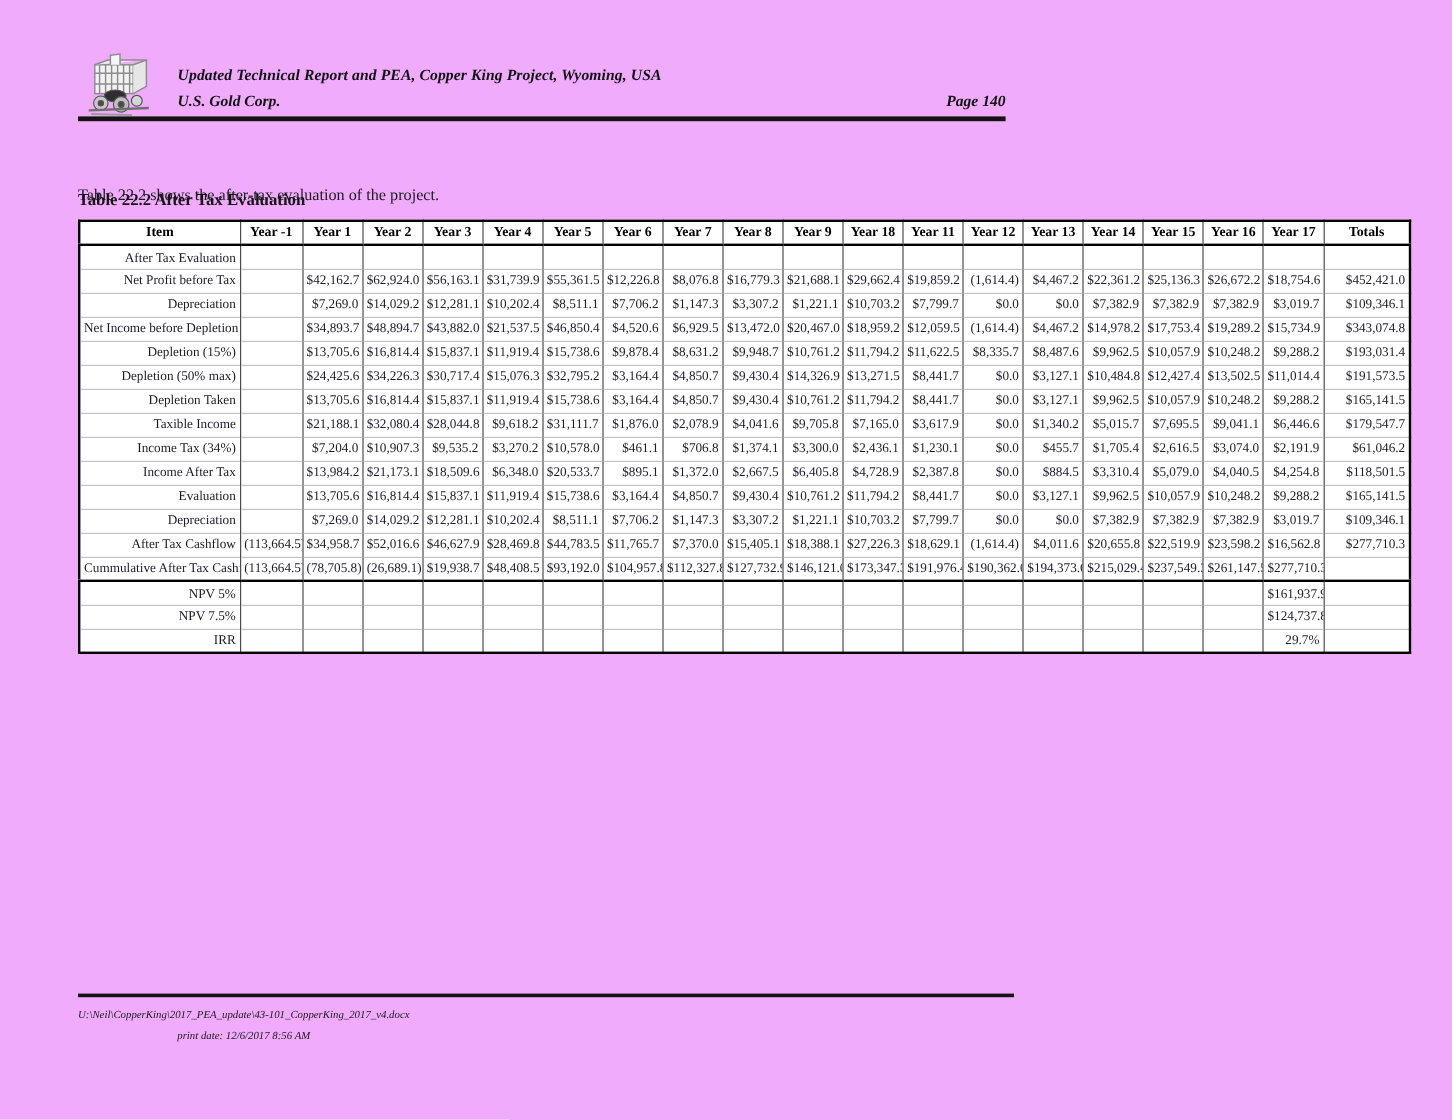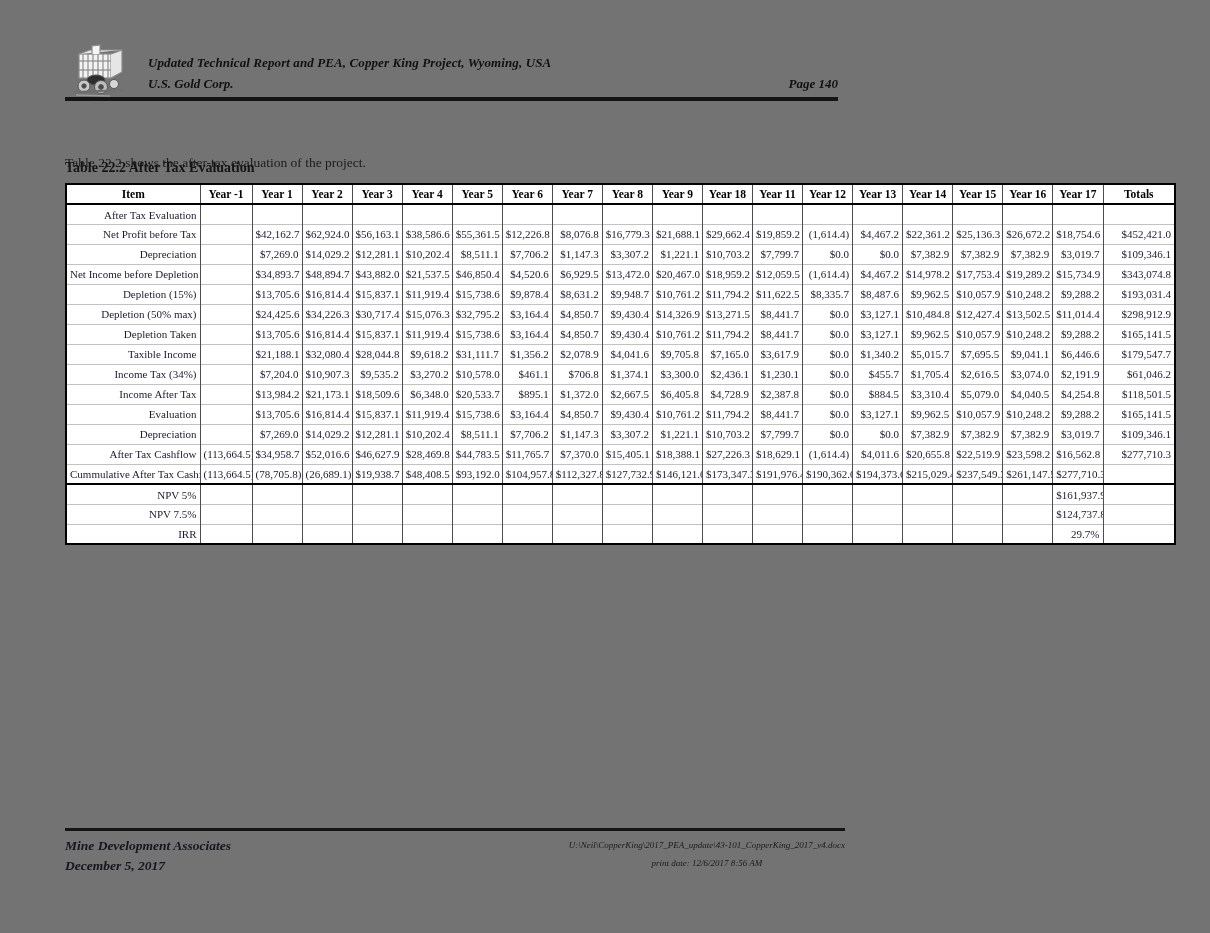--- a/index.html
+++ b/index.html
@@ -4,21 +4,21 @@
 <style>
   * { margin: 0; padding: 0; box-sizing: border-box; }
   html, body { background: #ffffff; }
   body {
     width: 1210px; height: 933px;
     font-family: "Liberation Serif", serif;
     color: #111;
     position: relative;
     overflow: hidden;
   }
-  .page { position: absolute; inset: 0; background: #737373; }
+  .page { position: absolute; inset: 0; background: #f0abfc; }
 
   
   .doc-header { position: absolute; left: 70px; top: 42px; width: 768px; display: flex; }
   .logo { width: 60px; height: 56px; flex: 0 0 auto; }
   .header-text { flex: 1; margin-left: 18px; padding-top: 13px; }
   .header-line1 {
     font-size: 13px; font-weight: bold; font-style: italic; letter-spacing: 0.1px;
   }
   .header-sub-row { display: flex; justify-content: space-between; margin-top: 5px; }
   .header-line2, .page-number { font-size: 13px; font-weight: bold; font-style: italic; }
@@ -160,21 +160,21 @@
           <td class="num-cell"></td>
           <td class="num-cell"></td>
           <td class="num-cell"></td>
         </tr>
         <tr>
           <td class="label-cell">Net Profit before Tax</td>
           <td class="num-cell"></td>
           <td class="num-cell">$42,162.7</td>
           <td class="num-cell">$62,924.0</td>
           <td class="num-cell">$56,163.1</td>
-          <td class="num-cell">$38,586.6</td>
+          <td class="num-cell">$31,739.9</td>
           <td class="num-cell">$55,361.5</td>
           <td class="num-cell">$12,226.8</td>
           <td class="num-cell">$8,076.8</td>
           <td class="num-cell">$16,779.3</td>
           <td class="num-cell">$21,688.1</td>
           <td class="num-cell">$29,662.4</td>
           <td class="num-cell">$19,859.2</td>
           <td class="num-cell">(1,614.4)</td>
           <td class="num-cell">$4,467.2</td>
           <td class="num-cell">$22,361.2</td>
@@ -262,21 +262,21 @@
           <td class="num-cell">$9,430.4</td>
           <td class="num-cell">$14,326.9</td>
           <td class="num-cell">$13,271.5</td>
           <td class="num-cell">$8,441.7</td>
           <td class="num-cell">$0.0</td>
           <td class="num-cell">$3,127.1</td>
           <td class="num-cell">$10,484.8</td>
           <td class="num-cell">$12,427.4</td>
           <td class="num-cell">$13,502.5</td>
           <td class="num-cell">$11,014.4</td>
-          <td class="num-cell">$298,912.9</td>
+          <td class="num-cell">$191,573.5</td>
         </tr>
         <tr>
           <td class="label-cell">Depletion Taken</td>
           <td class="num-cell"></td>
           <td class="num-cell">$13,705.6</td>
           <td class="num-cell">$16,814.4</td>
           <td class="num-cell">$15,837.1</td>
           <td class="num-cell">$11,919.4</td>
           <td class="num-cell">$15,738.6</td>
           <td class="num-cell">$3,164.4</td>
@@ -294,21 +294,21 @@
           <td class="num-cell">$165,141.5</td>
         </tr>
         <tr>
           <td class="label-cell">Taxible Income</td>
           <td class="num-cell"></td>
           <td class="num-cell">$21,188.1</td>
           <td class="num-cell">$32,080.4</td>
           <td class="num-cell">$28,044.8</td>
           <td class="num-cell">$9,618.2</td>
           <td class="num-cell">$31,111.7</td>
-          <td class="num-cell">$1,356.2</td>
+          <td class="num-cell">$1,876.0</td>
           <td class="num-cell">$2,078.9</td>
           <td class="num-cell">$4,041.6</td>
           <td class="num-cell">$9,705.8</td>
           <td class="num-cell">$7,165.0</td>
           <td class="num-cell">$3,617.9</td>
           <td class="num-cell">$0.0</td>
           <td class="num-cell">$1,340.2</td>
           <td class="num-cell">$5,015.7</td>
           <td class="num-cell">$7,695.5</td>
           <td class="num-cell">$9,041.1</td>
@@ -511,23 +511,19 @@
           <td class="num-cell"></td>
           <td class="num-cell"></td>
           <td class="num-cell">29.7%</td>
           <td class="num-cell"></td>
         </tr>
       </tbody>
   </table>
 
   <div class="footer-rule"></div>
   <div class="doc-footer">
-    <div class="footer-left">
-      <div>Mine Development Associates</div>
-      <div>December 5, 2017</div>
-    </div>
     <div class="footer-right">
       <div>U:\Neil\CopperKing\2017_PEA_update\43-101_CopperKing_2017_v4.docx</div>
       <div>print date: 12/6/2017 8:56 AM</div>
     </div>
   </div>
 
 </div>
 
 </body></html>

